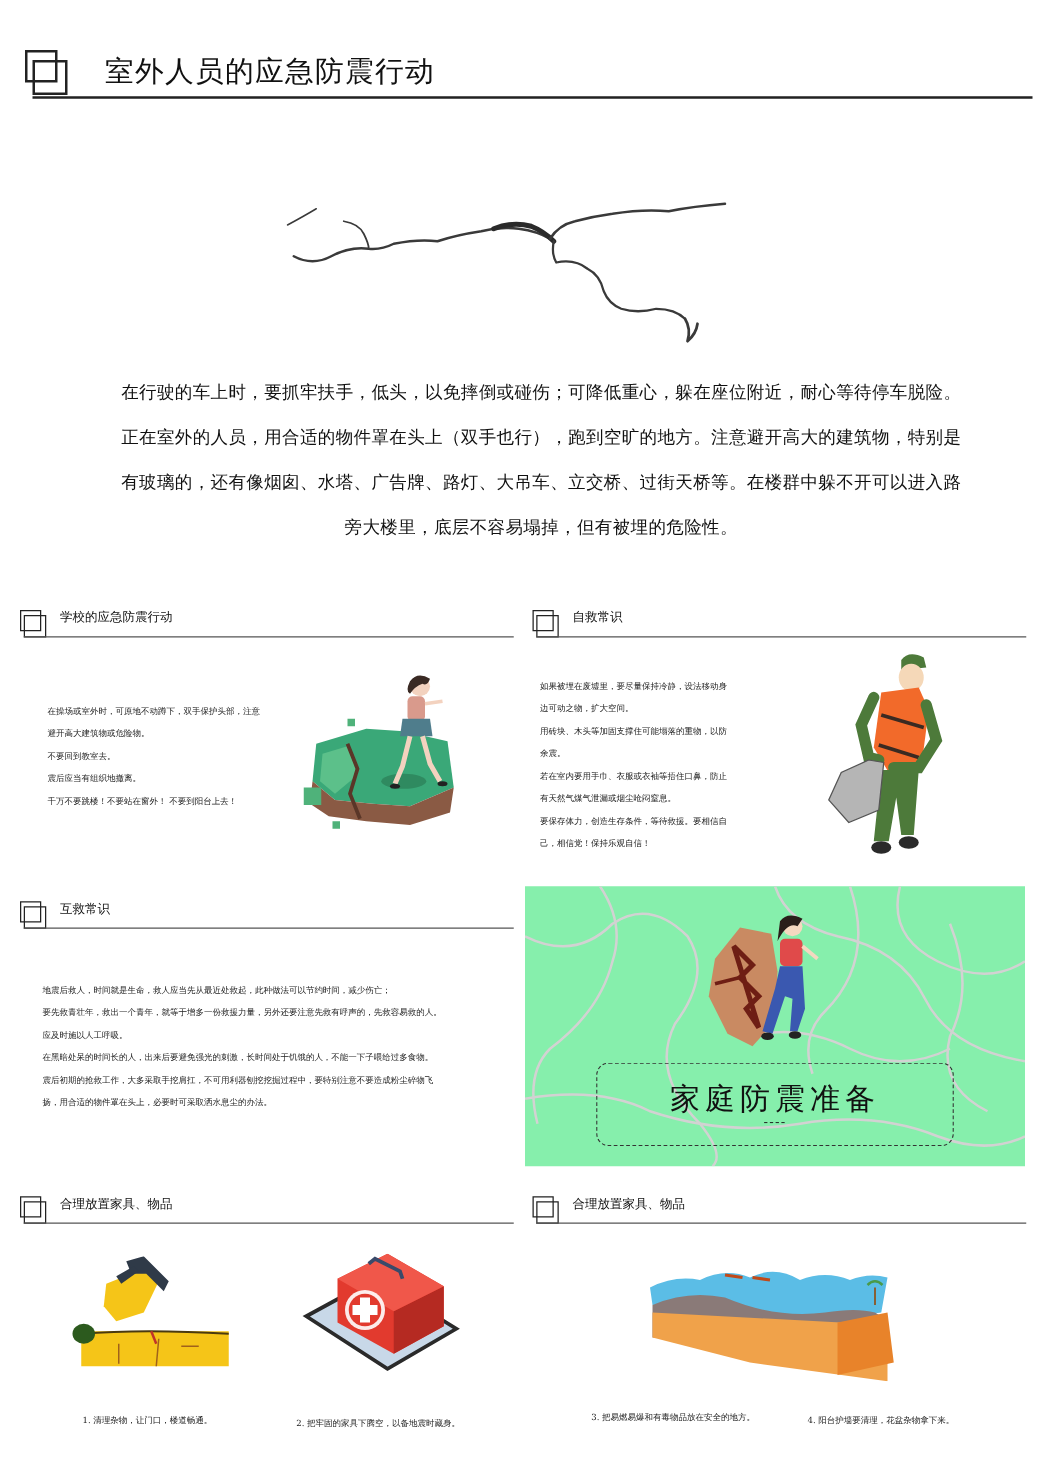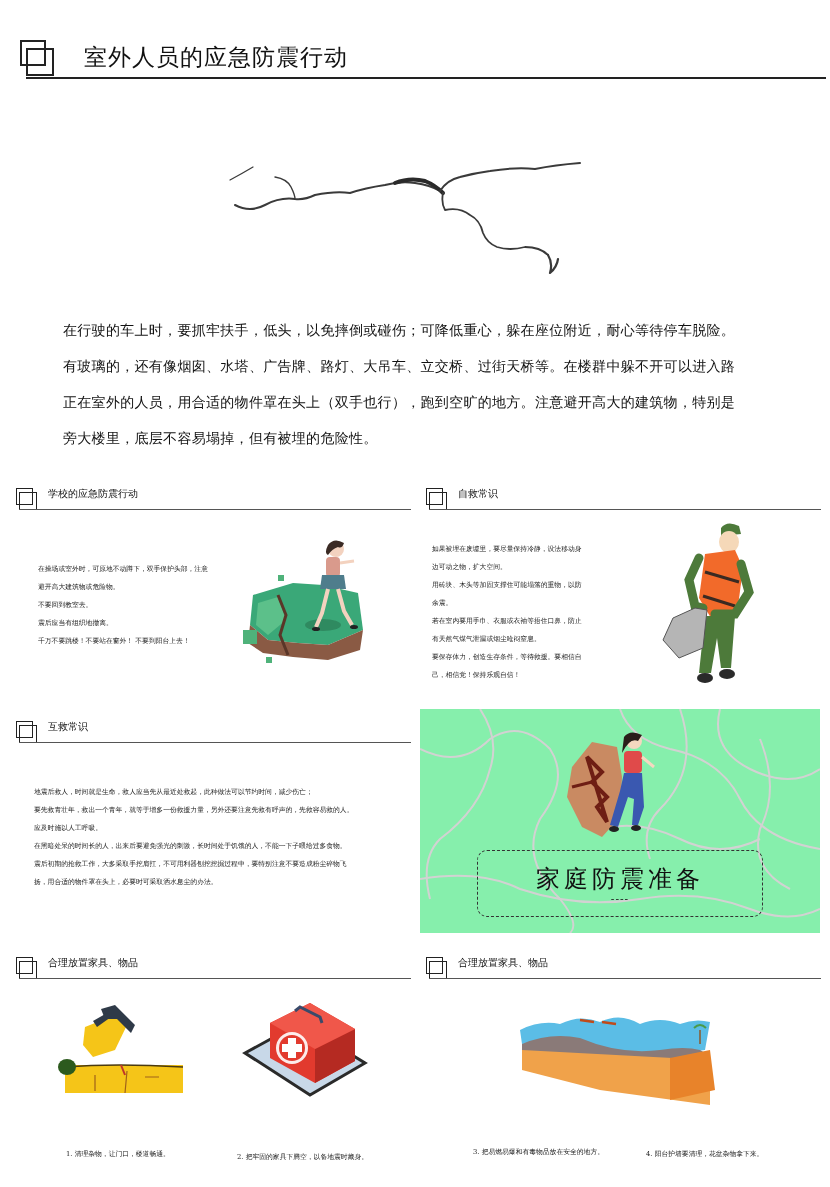--- a/index.html
+++ b/index.html
@@ -21,21 +21,21 @@
   #main-head .title { left: 64px; top: 2px; font-size: 23px; letter-spacing: 1px; }
 
   .small-head .sq1 { left: 0; top: 0; width: 17px; height: 17px; }
   .small-head .sq2 { left: 3px; top: 4px; width: 18px; height: 18px; }
   .small-head .rule { left: 3px; top: 21px; height: 1.2px; }
   .small-head .title { left: 32px; top: -1px; font-size: 10px; }
 
   .body-p { position: absolute; font-size: 14px; line-height: 36px; color: #111; letter-spacing: 0.3px; }
   .small-p { position: absolute; font-size: 6.8px; line-height: 18px; color: #222; }
   .small-p div { white-space: nowrap; }
-  .caption { position: absolute; font-size: 6.8px; color: #222; white-space: nowrap; margin-top: 18px; }
+  .caption { position: absolute; font-size: 6.8px; color: #222; white-space: nowrap; }
 
   
   #marble { position: absolute; left: 420px; top: 709px; width: 400px; height: 224px; background: #86efac; overflow: hidden; }
   #marble svg.veins { position: absolute; left: 0; top: 0; }
   #home-box { position: absolute; left: 57px; top: 141px; width: 286px; height: 67px; border: 1.2px dashed #333; border-radius: 10px; }
   #home-title { position: absolute; left: 0; right: 0; top: 12px; text-align: center; font-size: 24px; letter-spacing: 4px; color: #111; }
   #home-sub { position: absolute; left: 0; right: 0; top: 42px; text-align: center; font-size: 10px; color: #222; font-family: "DejaVu Sans", sans-serif; letter-spacing: 1px; }
 </style>
 </head>
 <body>
@@ -52,24 +52,24 @@
     <path d="M5 25 Q18 18 28 12" stroke-width="1.2"></path>
     <path d="M10 50 Q25 58 40 50 Q55 42 70 44 Q80 45 90 40 Q110 36 125 38 Q140 33 160 30 Q175 26 190 28 Q205 30 215 36" stroke-width="2"></path>
     <path d="M50 22 Q62 24 66 32 Q70 40 70 44" stroke-width="1.4"></path>
     <path d="M170 28 Q185 22 200 26 Q210 30 218 38" stroke-width="4" stroke="#2a2a2a"></path>
     <path d="M215 36 Q222 25 235 22 Q250 18 265 16 Q290 12 310 14 Q330 10 355 8" stroke-width="2"></path>
     <path d="M218 38 Q216 48 220 55 Q235 52 245 60 Q255 65 258 78 Q262 88 272 92 Q285 96 300 92 Q315 92 323 100" stroke-width="1.8"></path>
     <path d="M323 100 Q328 108 325 118 Q332 112 333 104" stroke-width="2.2"></path>
   </g>
 </svg>
 
-<div class="body-p" style="left:63px; top:312px; width:740px;">
+<div class="body-p" style="left:63px; top:296px; width:740px;text-align:center;">
   <div>在行驶的车上时，要抓牢扶手，低头，以免摔倒或碰伤；可降低重心，躲在座位附近，耐心等待停车脱险。</div>
+  <div>正在室外的人员，用合适的物件罩在头上（双手也行），跑到空旷的地方。注意避开高大的建筑物，特别是</div>
   <div>有玻璃的，还有像烟囱、水塔、广告牌、路灯、大吊车、立交桥、过街天桥等。在楼群中躲不开可以进入路</div>
-  <div>正在室外的人员，用合适的物件罩在头上（双手也行），跑到空旷的地方。注意避开高大的建筑物，特别是</div>
   <div>旁大楼里，底层不容易塌掉，但有被埋的危险性。</div>
 </div>
 
 <div class="sec-head small-head" style="left:16px; top:488px; width:395px;">
   <div class="sq1"></div>
   <div class="sq2"></div>
   <div class="rule" style="width:392px;"></div>
   <div class="title">学校的应急防震行动</div>
 </div>
 <div class="small-p" style="left:38px; top:560px;">

